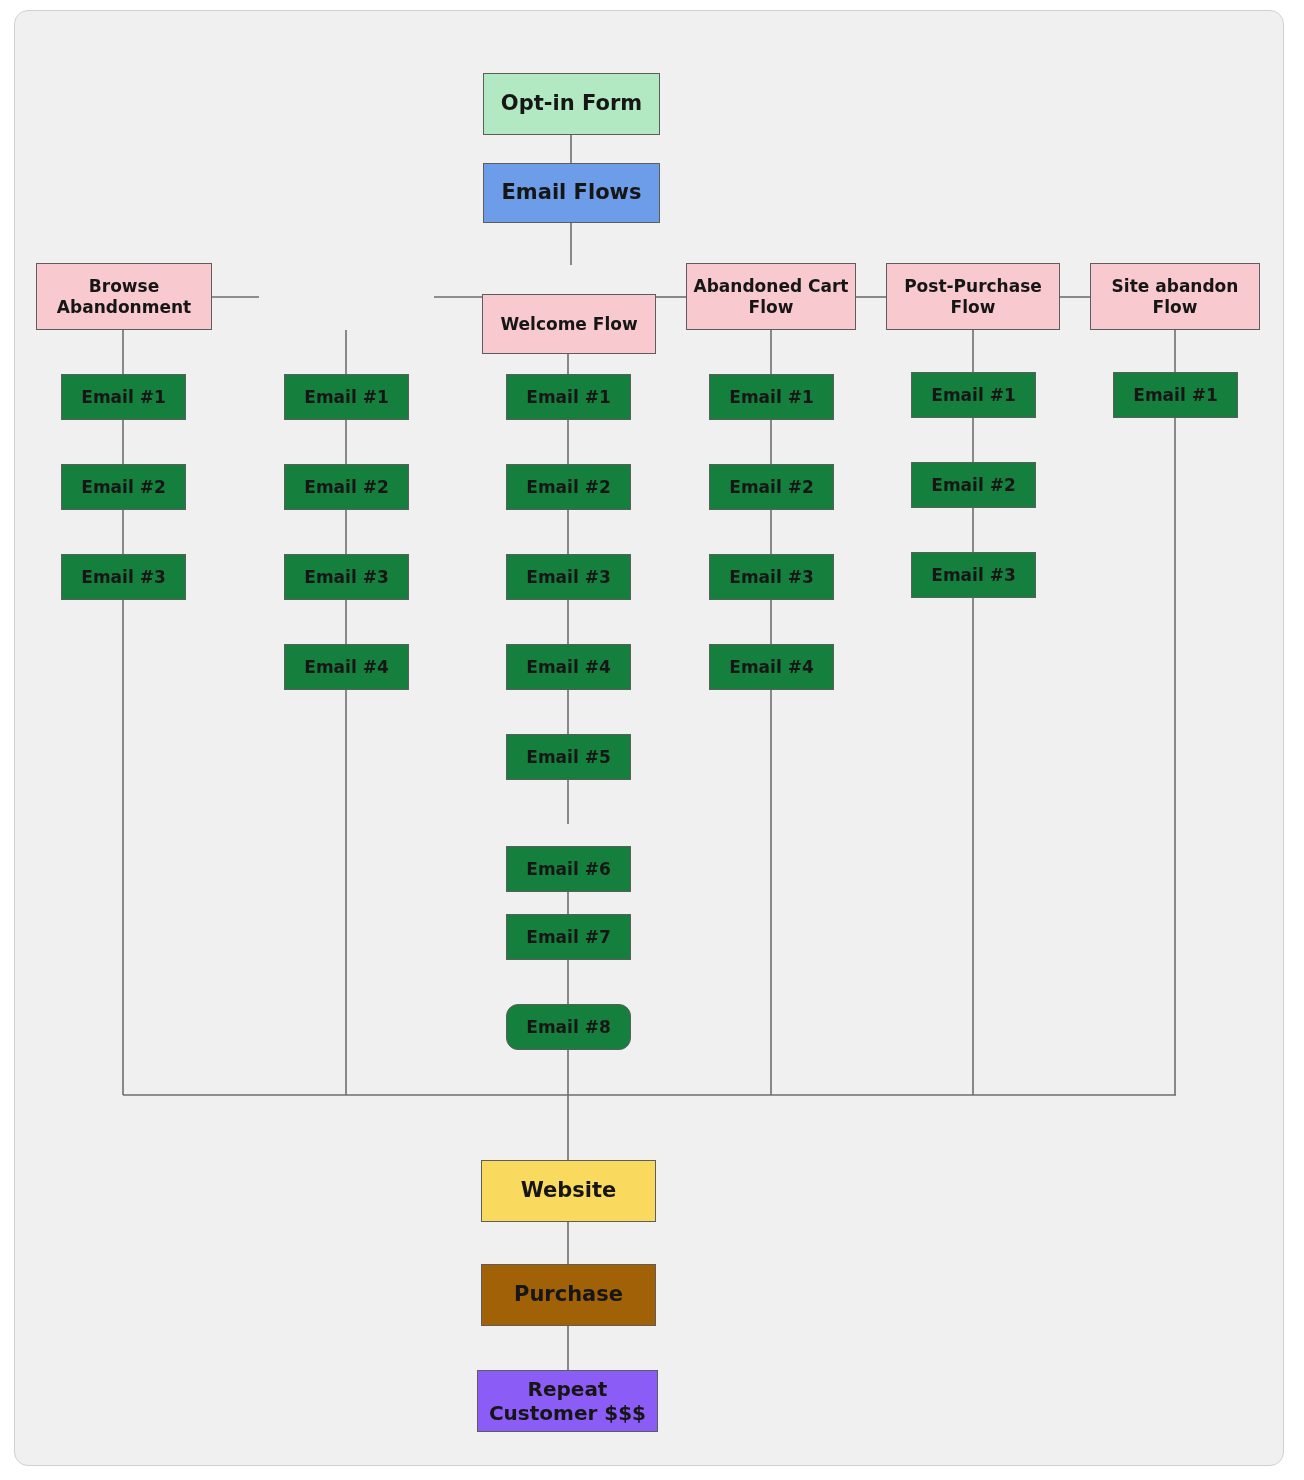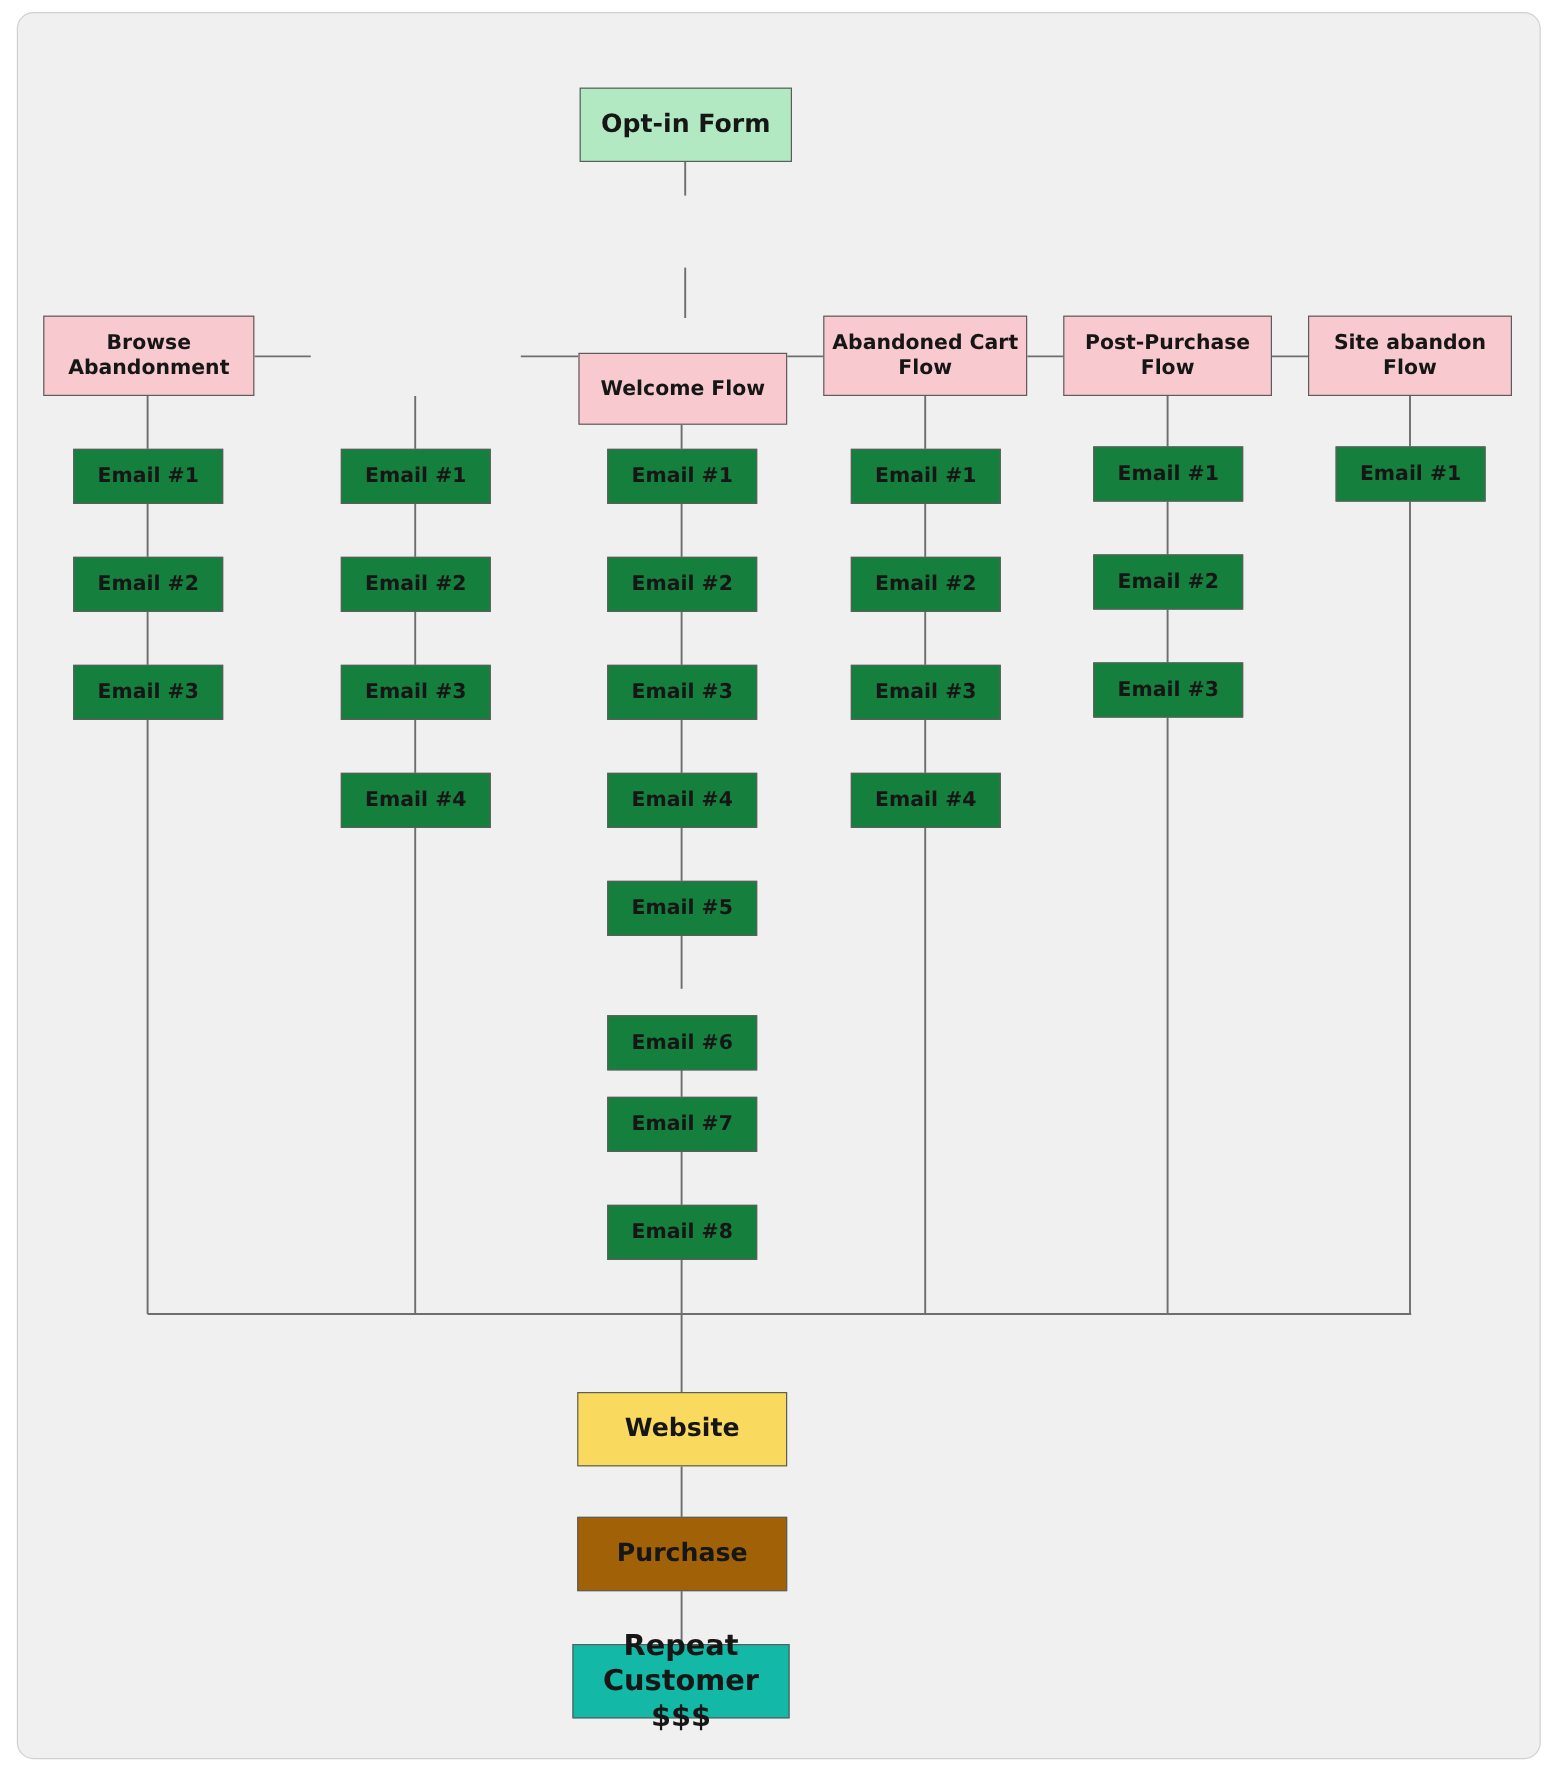--- a/index.html
+++ b/index.html
@@ -43,21 +43,21 @@
     white-space:pre-line;
     z-index:5;
   }
 
   .node.optin   { background:#b2e8c2; font-size:21px; }
   .node.flowhub { background:#6d9de8; font-size:21px; }
   .node.flow    { background:#f8c9ce; font-size:17px; }
   .node.email   { background:#15803d; font-size:17px; }
   .node.website { background:#fada5e; font-size:21px; }
   .node.purchase{ background:#a16207; font-size:21px; }
-  .node.repeat  { background:#14b8a6; font-size:24px; }
+  .node.repeat  { background:#8b5cf6; font-size:20px; }
 </style>
 </head>
 <body>
 
 <div id="canvas">
 
   <div id="frame"></div>
 
   <svg id="wires" viewBox="0 0 1304 1480" xmlns="http://www.w3.org/2000/svg">
 
@@ -107,20 +107,21 @@
     <line x1="1175" y1="418" x2="1175" y2="1095"></line>
 
     <line x1="123" y1="1095" x2="1176" y2="1095"></line>
 
     <line x1="568" y1="1222" x2="568" y2="1264"></line>
     <line x1="568" y1="1326" x2="568" y2="1370"></line>
   </svg>
 
   <div class="node optin" style="left:483px;top:43px;width:177px;height:62px;margin-top:30px;">Opt-in Form</div>
 
+  <div class="node flowhub" style="left:483px;top:163px;width:177px;height:60px;">Email Flows</div>
 
   <div class="node flow" style="left:36px;top:263px;width:176px;height:67px;">Browse
 Abandonment</div>
 
 
   <div class="node flow" style="left:482px;top:267px;width:174px;height:60px;margin-top:27px;">Welcome Flow</div>
 
   <div class="node flow" style="left:686px;top:263px;width:170px;height:67px;">Abandoned Cart
 Flow</div>
 
@@ -139,21 +140,21 @@
   <div class="node email" style="left:284px;top:554px;width:125px;height:46px;">Email #3</div>
   <div class="node email" style="left:284px;top:644px;width:125px;height:46px;">Email #4</div>
 
   <div class="node email" style="left:506px;top:374px;width:125px;height:46px;">Email #1</div>
   <div class="node email" style="left:506px;top:464px;width:125px;height:46px;">Email #2</div>
   <div class="node email" style="left:506px;top:554px;width:125px;height:46px;">Email #3</div>
   <div class="node email" style="left:506px;top:644px;width:125px;height:46px;">Email #4</div>
   <div class="node email" style="left:506px;top:734px;width:125px;height:46px;">Email #5</div>
   <div class="node email" style="left:506px;top:846px;width:125px;height:46px;">Email #6</div>
   <div class="node email" style="left:506px;top:914px;width:125px;height:46px;">Email #7</div>
-  <div class="node email" style="left:506px;top:1004px;width:125px;height:46px;">Email #8</div>
+  <div class="node email" style="left:506px;top:1004px;width:125px;height:46px;border-radius:12px;">Email #8</div>
 
   <div class="node email" style="left:709px;top:374px;width:125px;height:46px;">Email #1</div>
   <div class="node email" style="left:709px;top:464px;width:125px;height:46px;">Email #2</div>
   <div class="node email" style="left:709px;top:554px;width:125px;height:46px;">Email #3</div>
   <div class="node email" style="left:709px;top:644px;width:125px;height:46px;">Email #4</div>
 
   <div class="node email" style="left:911px;top:372px;width:125px;height:46px;">Email #1</div>
   <div class="node email" style="left:911px;top:462px;width:125px;height:46px;">Email #2</div>
   <div class="node email" style="left:911px;top:552px;width:125px;height:46px;">Email #3</div>
 

